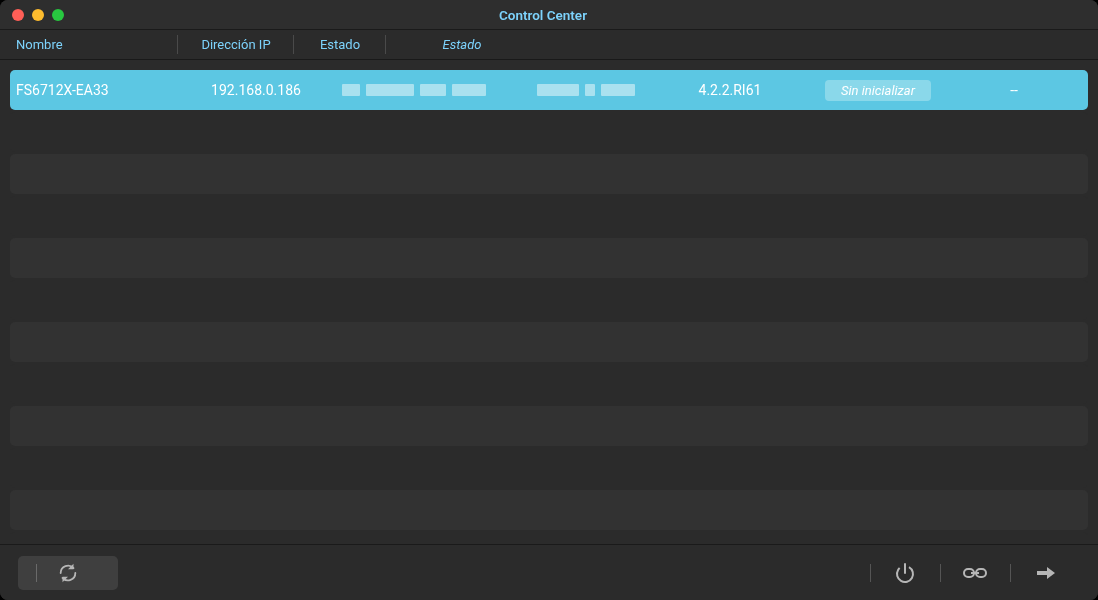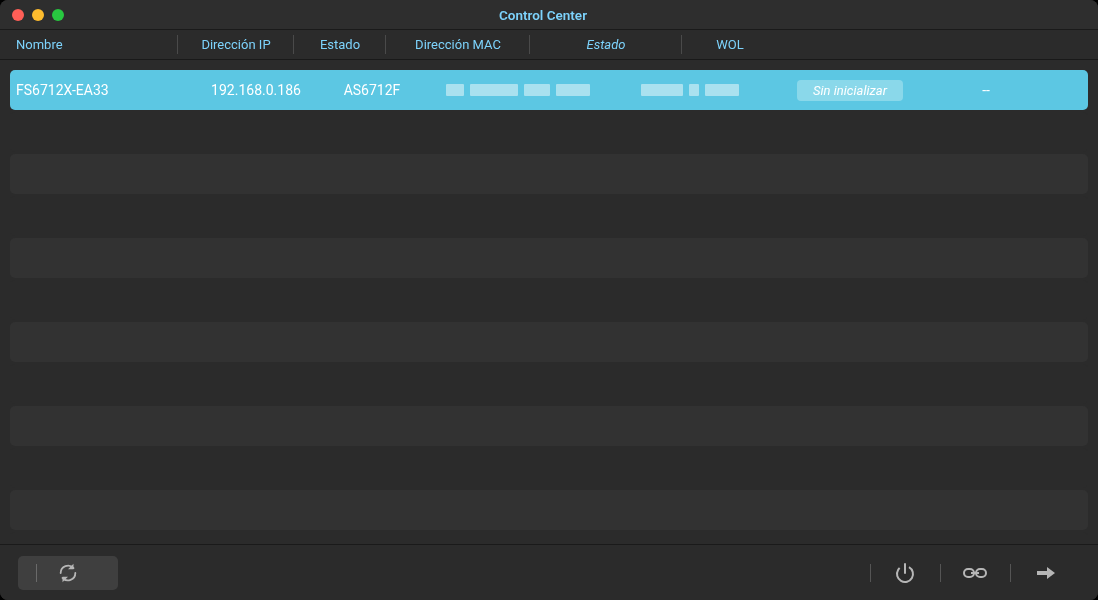--- a/index.html
+++ b/index.html
@@ -59,46 +59,44 @@
       <span class="tl-min"></span>
       <span class="tl-max"></span>
     </div>
     <div class="title">Control Center</div>
   </div>
 
   <div class="headerrow">
     <div class="col c1">Nombre</div>
     <div class="col c2">Dirección IP</div>
     <div class="col c3">Estado</div>
-    <div class="col c5">Dirección MAC</div>
     <div class="col c7">Estado</div>
-    <div class="col c8">WOL</div>
   </div>
 
   <div class="body">
     <div class="tablearea">
       <div class="row sel">
         <div class="col c1 first">FS6712X-EA33</div>
         <div class="col c2">192.168.0.186</div>
-        <div class="col c3">AS6712F</div>
         <div class="col c4">
           <div class="redact">
             <span style="width:18px"></span>
               <span style="width:48px"></span>
               <span style="width:26px"></span>
               <span style="width:34px"></span>
           </div>
         </div>
         <div class="col c5">
           <div class="redact">
             <span style="width:42px"></span>
               <span style="width:10px"></span>
               <span style="width:34px"></span>
           </div>
         </div>
+        <div class="col c6">4.2.2.RI61</div>
         <div class="col c7">
           <span class="statusbtn">Sin inicializar</span>
         </div>
         <div class="col c8">--</div>
       </div>
 
       <div class="row plain"></div>
       <div class="row stripe"></div>
       <div class="row plain"></div>
       <div class="row stripe"></div>

